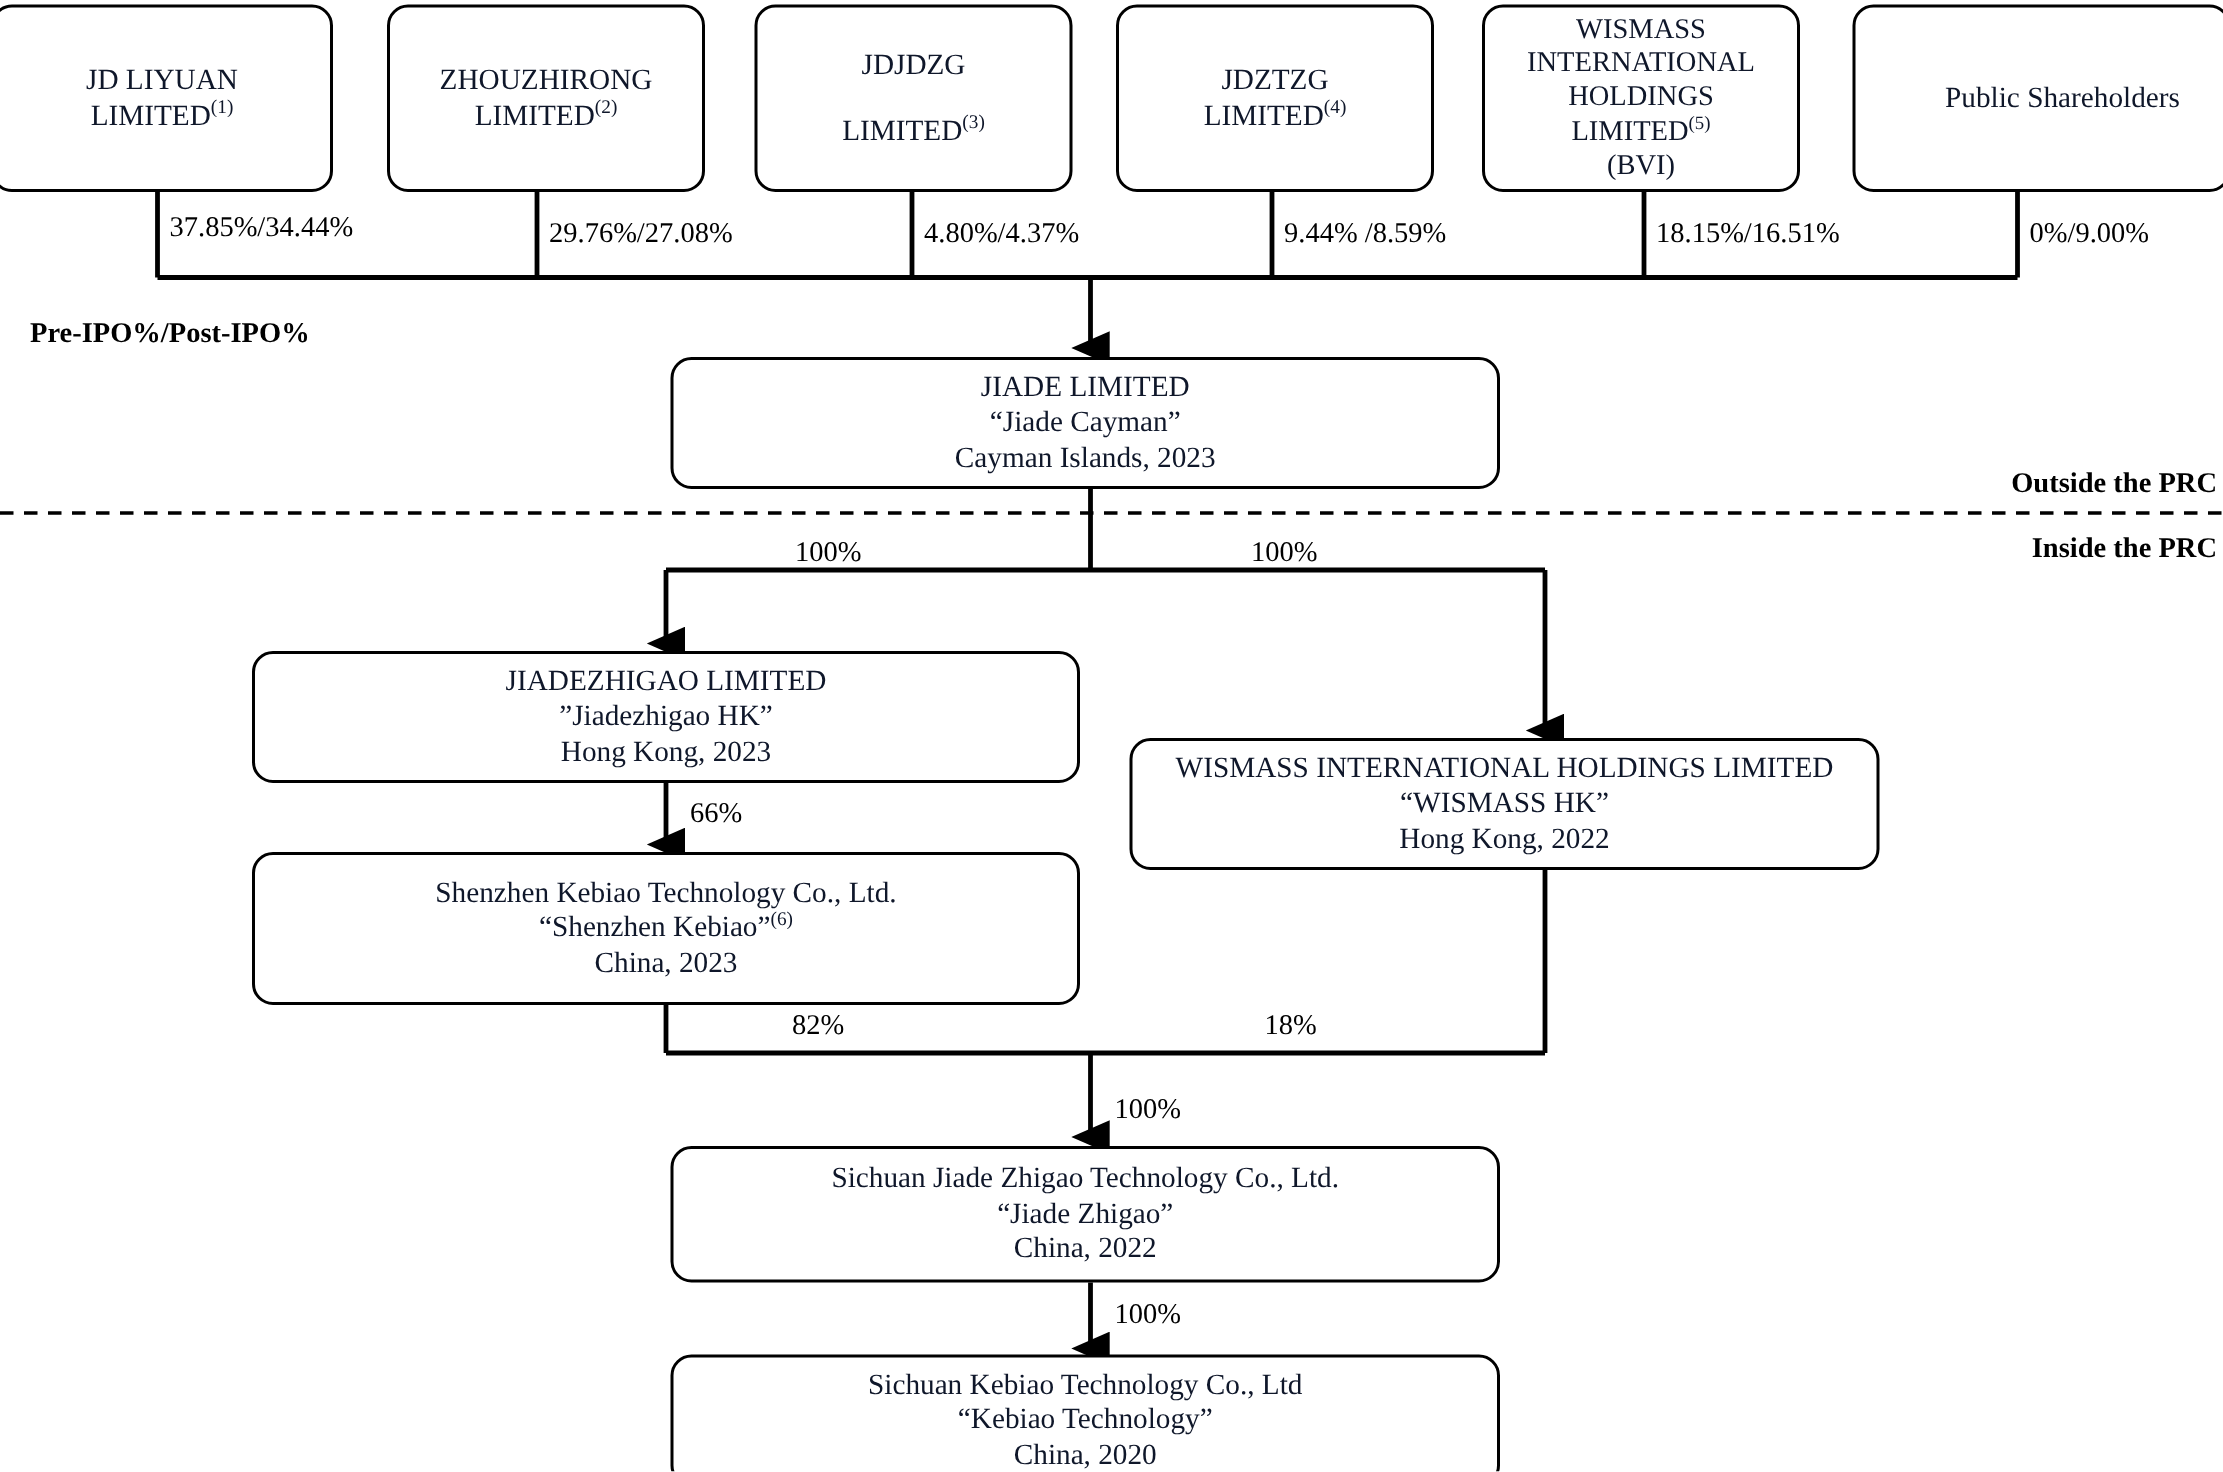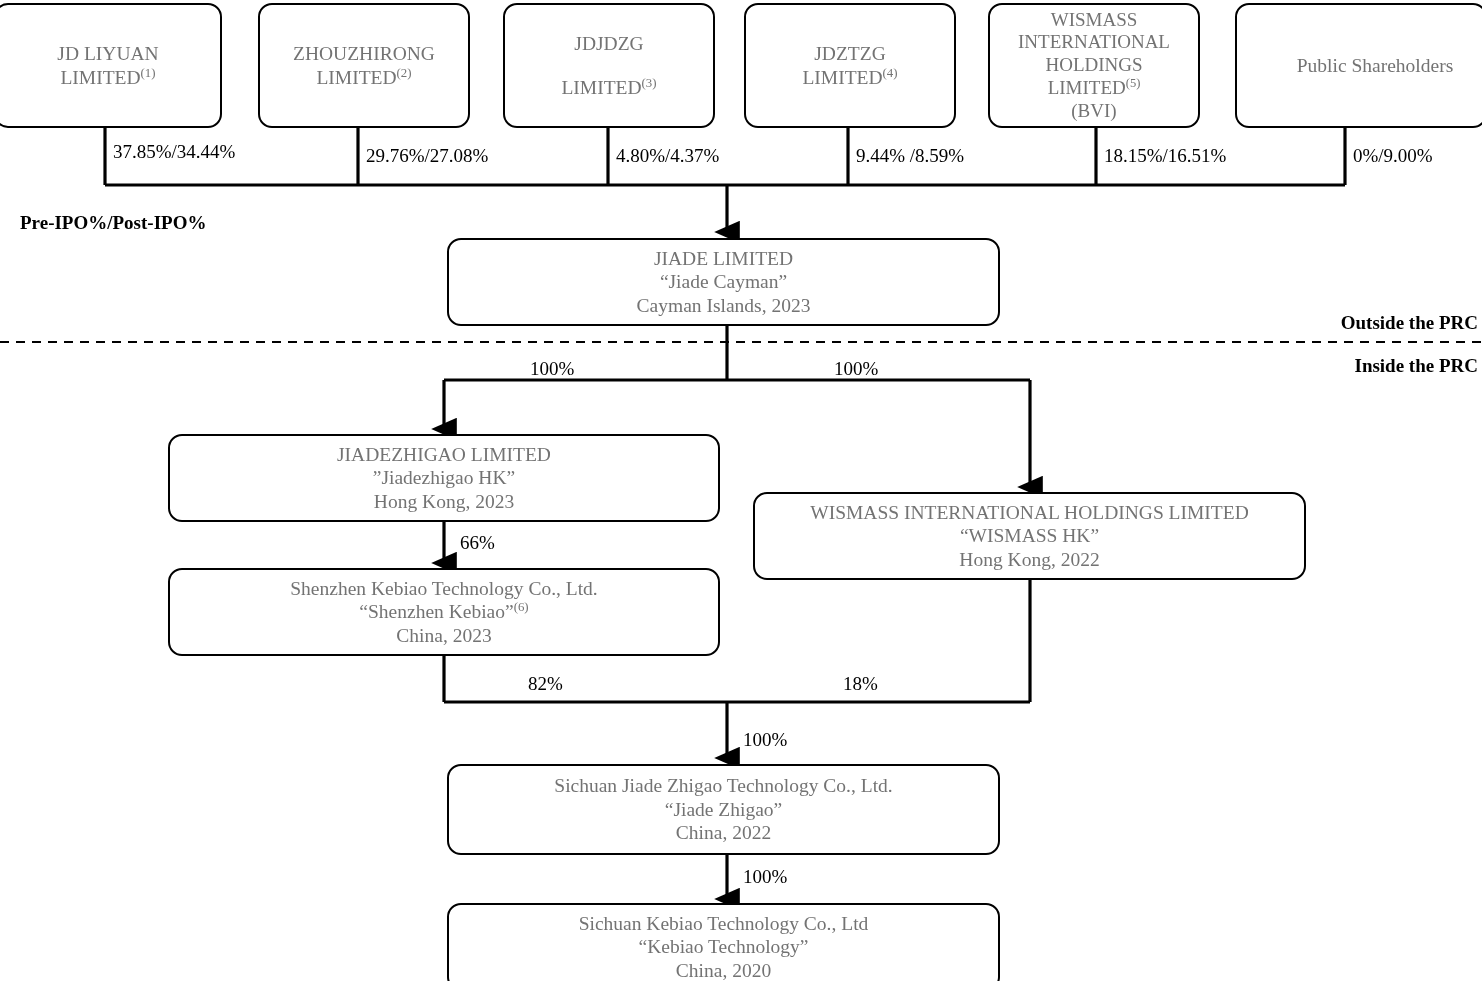--- a/index.html
+++ b/index.html
@@ -27,21 +27,21 @@
     position: absolute;
     box-sizing: border-box;
     border: 2.2px solid #000000;
     border-radius: 14px;
     background: #ffffff;
     display: flex;
     flex-direction: column;
     align-items: center;
     justify-content: center;
     text-align: center;
-    color: #737373;
+    color: #0f172a;
     line-height: 1.2;
     z-index: 2;
   }
   .node .ln {
     display: block;
     white-space: nowrap;
   }
   .s20 { font-size: 19.5px; }
   .s19 { font-size: 19px; }
   .edge-label {
@@ -171,27 +171,27 @@
   <div class="edge-label" style="left:834px; top:358px;">100%</div>
 
   <div class="node s20" style="left:168px; top:434px; width:552px; height:88px;">
     <span class="ln">JIADEZHIGAO LIMITED</span>
     <span class="ln">”Jiadezhigao HK”</span>
     <span class="ln">Hong Kong, 2023</span>
   </div>
 
   <div class="edge-label" style="left:460px; top:532px;">66%</div>
 
-  <div class="node s20" style="left:753px; top:492px; width:553px; height:88px;">
+  <div class="node s20" style="left:753px; top:492px; width:500px; height:88px;">
     <span class="ln">WISMASS INTERNATIONAL HOLDINGS LIMITED</span>
     <span class="ln">“WISMASS HK”</span>
     <span class="ln">Hong Kong, 2022</span>
   </div>
 
-  <div class="node s20" style="left:168px; top:568px; width:552px; height:88px;justify-content:center;">
+  <div class="node s20" style="left:168px; top:568px; width:552px; height:102px;justify-content:center;">
     <span class="ln">Shenzhen Kebiao Technology Co., Ltd.</span>
     <span class="ln"><span>“Shenzhen Kebiao”</span><sup>(6)</sup></span>
     <span class="ln">China, 2023</span>
   </div>
 
   <div class="edge-label" style="left:528px; top:673px;">82%</div>
   <div class="edge-label" style="left:843px; top:673px;">18%</div>
   <div class="edge-label" style="left:743px; top:729px;">100%</div>
 
   <div class="node s20" style="left:447px; top:764px; width:553px; height:91px;">

